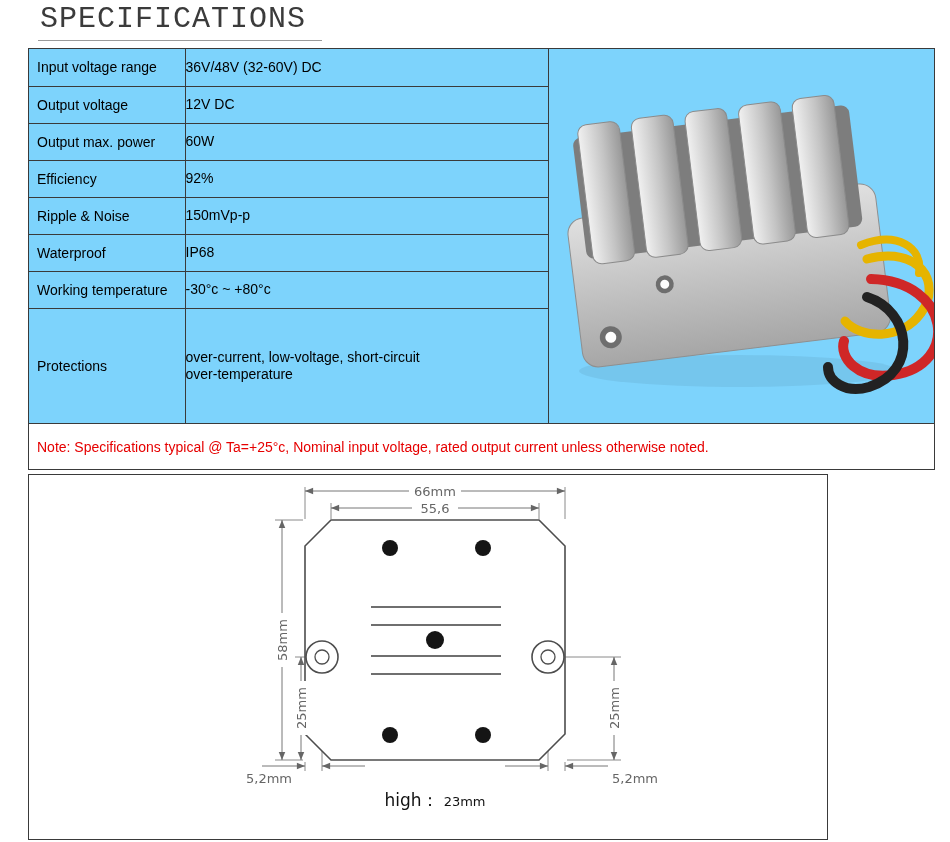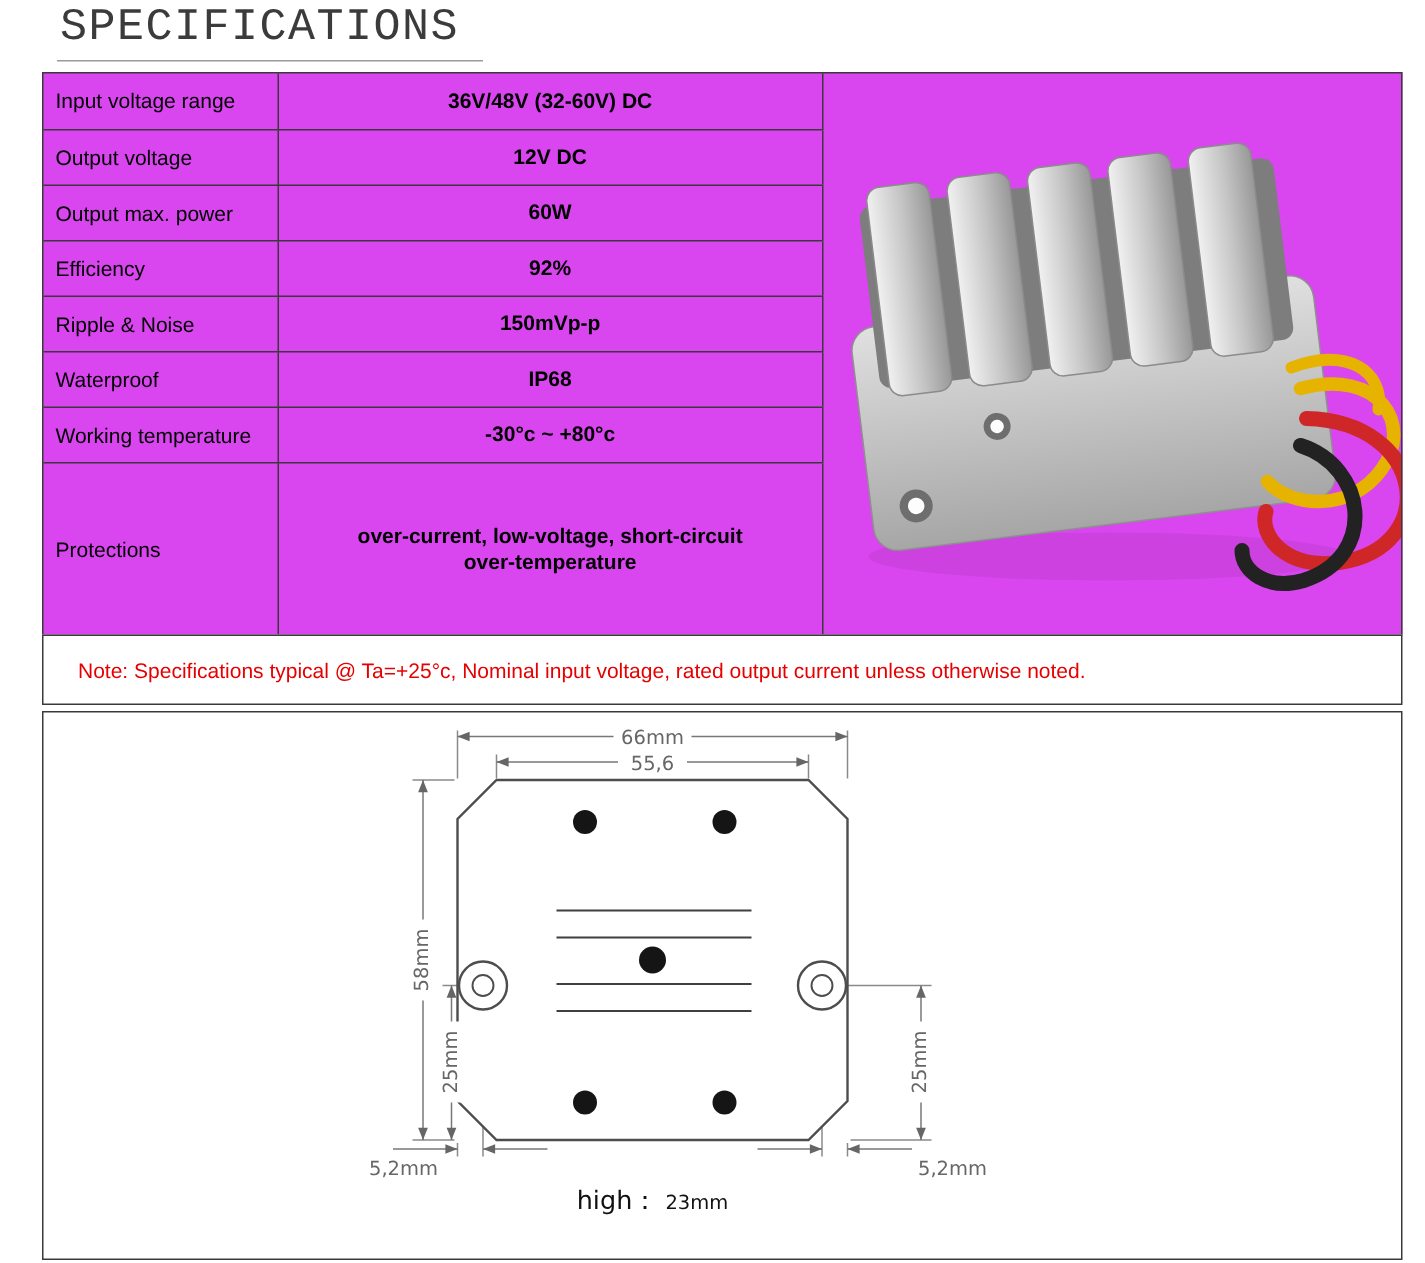--- a/index.html
+++ b/index.html
@@ -9,43 +9,43 @@
     font-family: "Liberation Sans", sans-serif; overflow: hidden; background: #fff;
   }
   .page-title {
     position: absolute; left: 38px; top: 2px;
     font-family: Liberation Mono, monospace; font-size: 30px; font-weight: 400;
     color: #3b3b3b; letter-spacing: 1px;
     padding: 0 16px 4px 2px; border-bottom: 1px solid #9a9a9a;
   }
   .top-box {
     position: absolute; left: 28px; top: 48px; width: 907px; height: 376px;
-    border: 1px solid #3a3a3a; display: flex; background: #d946ef;
+    border: 1px solid #3a3a3a; display: flex; background: #7dd3fc;
   }
   .spec-table {
     width: 520px; height: 100%; border-collapse: collapse; table-layout: fixed;
     border-right: 1px solid #3a3a3a;
   }
   .spec-table tr { height: 37px; }
   .spec-table tr:last-child { height: auto; margin-top: 16px; }
   .spec-table td {
     border-bottom: 1px solid #3a3a3a; font-size: 14px; color: #000; vertical-align: middle;
   }
   .spec-table tr:last-child td { border-bottom: none; }
   .label-cell { width: 156px; border-right: 1px solid #3a3a3a; padding-left: 8px; }
-  .value-cell { text-align: center; white-space: pre-line; line-height: 17px; font-weight: bold; }
+  .value-cell { white-space: pre-line; line-height: 17px; }
   .photo-area { flex: 1; position: relative; overflow: hidden; }
   .note-box {
     position: absolute; left: 28px; top: 423px; width: 907px; height: 47px;
     border: 1px solid #3a3a3a; display: flex; align-items: center;
-    padding-left: 23px; background: #fff;
+    padding-left: 8px; background: #fff;
   }
   .note-text { color: #e60000; font-size: 14px; }
   .diagram-box {
-    position: absolute; left: 28px; top: 474px; width: 907px; height: 366px;
+    position: absolute; left: 28px; top: 474px; width: 800px; height: 366px;
     border: 1px solid #3a3a3a; background: #fff;
   }
   .diagram-box svg { display: block; }
   .dim-text { font-family: "DejaVu Sans", sans-serif; font-size: 13px; fill: #666; }
 </style>
 </head>
 <body>
 
 <div class="page">
 

